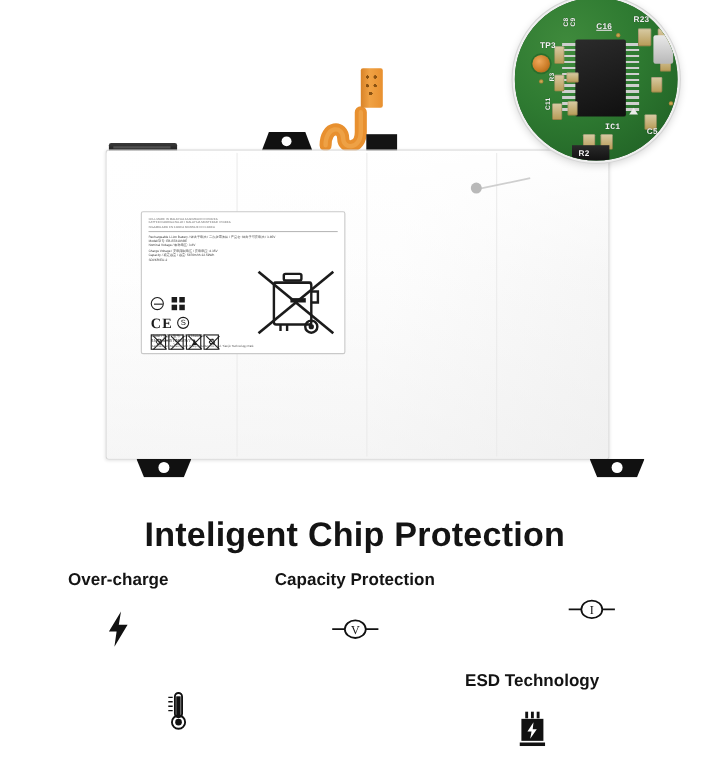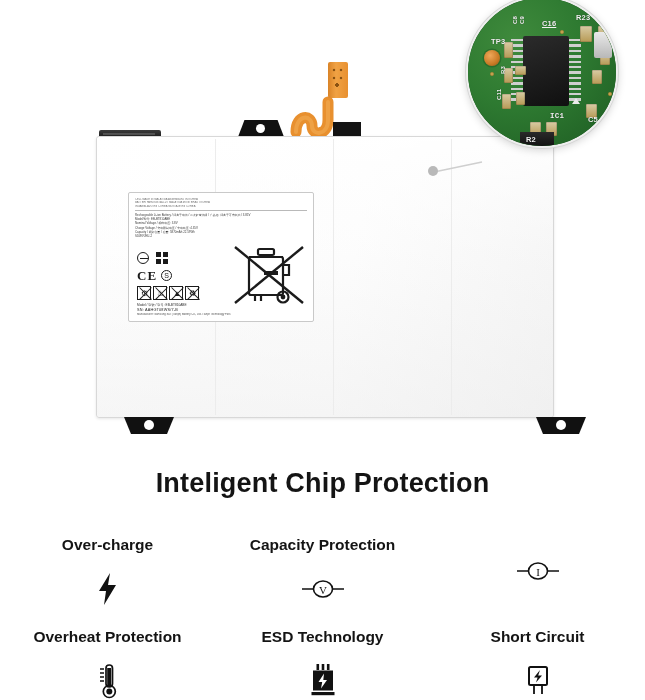--- a/index.html
+++ b/index.html
@@ -107,21 +107,21 @@
   }
   .label-lines { position:absolute; left:6px; top:5px; right:6px; }
   .lbl-micro {
     font-size: 2.6px; line-height: 3.4px; color:#6d6d6d; letter-spacing:.05px;
     white-space: nowrap; overflow: hidden;
   }
   .lbl-rule { height:1px; background:#b9b9b9; margin:2px 0; }
   .lbl-spec { font-size: 2.9px; line-height: 4.1px; color:#3d3d3d; white-space:nowrap; overflow:hidden; }
 
   
-  .cert-block { position:absolute; left:8px; top:58px; width:78px; }
+  .cert-block { position:absolute; left:8px; top:76px; width:78px; }
   .cert-row1 { display:flex; align-items:center; gap:7px; height:14px; }
   .cert-row2 { display:flex; align-items:center; gap:4px; height:16px; margin-top:2px;}
   .cert-row3 { display:flex; gap:2px; margin-top:3px; }
   .ban-box {
     width:14px; height:14px; border:1.1px solid #1b1b1b; position:relative; background:#fff;
   }
   .ban-box::before, .ban-box::after{
     content:""; position:absolute; left:-1px; top:5.5px; width:17px; height:1.1px; background:#1b1b1b;
   }
   .ban-box::before{ transform: rotate(45deg); }
@@ -212,25 +212,25 @@
     overflow:visible;
   }
   .anchor-dot {
     position:absolute; left:428px; top:166px; width:10px; height:10px;
     border-radius:50%; background:#b9b9b9;
   }
 
   
   #title {
     position:absolute; left:0; top:468px; width:645px; text-align:center;
-    font-size:27px; font-weight:700; color:#141414; letter-spacing:.2px;
-  }
-
-  
-  #features { position:absolute; left:0; top:536px; width:516px; }
+    font-size:31px; font-weight:700; color:#141414; letter-spacing:.2px;
+  }
+
+  
+  #features { position:absolute; left:0; top:519px; width:516px; }
   .feat-row { display:flex; width:645px; }
   .feat-row.row1 { height: 92px; }
   .feat-row.row2 { height: 72px; }
   .feat { flex:1 1 33.333%; text-align:center; position:relative; }
   .feat-label {
     font-size:15.5px; font-weight:700; color:#141414; letter-spacing:0px; white-space:nowrap;
   }
   .feat-icon {
     margin-top:14px; height:42px; display:flex; align-items:center; justify-content:center;
   }
@@ -427,21 +427,20 @@
             <path d="M1,13 L12.5,13 M31.5,13 L43,13" stroke="#111" stroke-width="1.6"></path>
             <text x="22" y="17.5" text-anchor="middle" font-family="Liberation Serif, serif" font-size="11" fill="#111">I</text>
           </svg>
         </div>
       </div>
     </div>
 
     <div class="feat-row row2">
 
       <div class="feat">
-        <div class="feat-label">Overheat Protection</div>
         <div class="feat-icon">
           <svg width="26" height="38" viewBox="0 0 26 38">
             <rect x="11" y="3" width="6.5" height="22" rx="3.2" fill="none" stroke="#111" stroke-width="1.7"></rect>
             <rect x="12.2" y="6" width="4" height="19" fill="#111"></rect>
             <circle cx="14.3" cy="29.5" r="6" fill="none" stroke="#111" stroke-width="1.7"></circle>
             <circle cx="14.3" cy="29.5" r="3" fill="#111"></circle>
             <g stroke="#111" stroke-width="1.3">
               <path d="M5,7 L9,7 M5,11 L9,11 M5,15 L9,15 M5,19 L9,19"></path>
             </g>
           </svg>
@@ -457,25 +456,15 @@
               <rect x="13.7" y="1" width="2.6" height="6"></rect>
               <rect x="18.9" y="1" width="2.6" height="6"></rect>
             </g>
             <rect x="5" y="7.5" width="20" height="20" fill="#111"></rect>
             <path d="M16,10.5 L10.5,19 L14.2,19 L13,25.5 L19,17 L15.3,17 Z" fill="#fff"></path>
             <rect x="3.5" y="29" width="23" height="3.2" fill="#111"></rect>
           </svg>
         </div>
       </div>
 
-      <div class="feat">
-        <div class="feat-label">Short Circuit</div>
-        <div class="feat-icon">
-          <svg width="30" height="36" viewBox="0 0 30 36">
-            <rect x="6" y="4" width="18" height="18" rx="1.5" fill="none" stroke="#111" stroke-width="2"></rect>
-            <path d="M17,7 L11,14.5 L14.6,14.5 L13,19.5 L19,12.5 L15.2,12.5 Z" fill="#111"></path>
-            <path d="M11,22 L11,31 M19,22 L19,31" stroke="#111" stroke-width="1.8"></path>
-          </svg>
-        </div>
-      </div>
     </div>
   </div>
 </div>
 
 </body></html>

